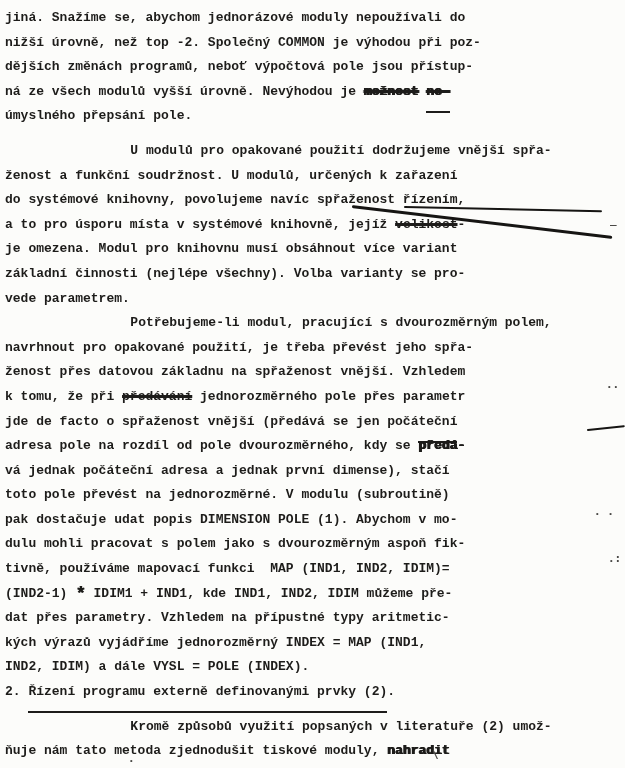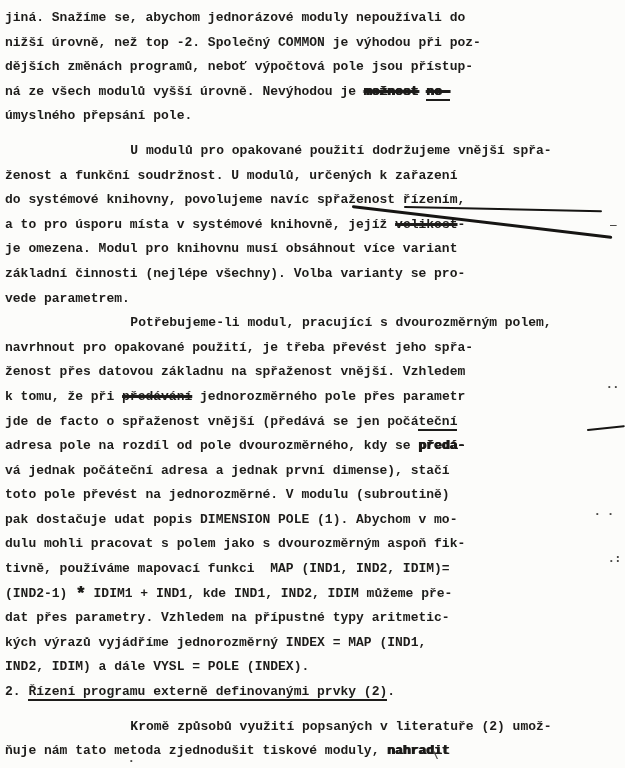--- a/index.html
+++ b/index.html
@@ -14,21 +14,21 @@
     font-weight:700;
     font-size:13px;line-height:24.6px;
     color:#1d1c1a;
     white-space:pre;
     -webkit-font-smoothing:none;
   }
   .block{margin:0;}
   .indent .line:first-child{text-indent:52px;text-align:center;}
   .line{height:24.6px;}
   .strike{text-decoration:line-through;text-decoration-thickness:2.5px;}
-  .underline{border-bottom:2px solid currentColor;padding-bottom:0px;}
+  .underline{border-bottom:2px solid currentColor;padding-bottom:12px;}
   .bold{text-shadow:0.8px 0 0 currentColor, -0.4px 0 0 currentColor;margin-top:40px;}
   .star{font-size:1.35em;line-height:1;vertical-align:-2px;text-shadow:0.8px 0 0 currentColor;}
   .pen-stroke{
     position:absolute;background:#161513;transform-origin:left center;
     border-radius:2px;
   }
   .ink-speck{
     position:absolute;color:#4a4946;
     font-family:"DejaVu Sans Mono",monospace;font-size:11px;font-weight:700;
   }

